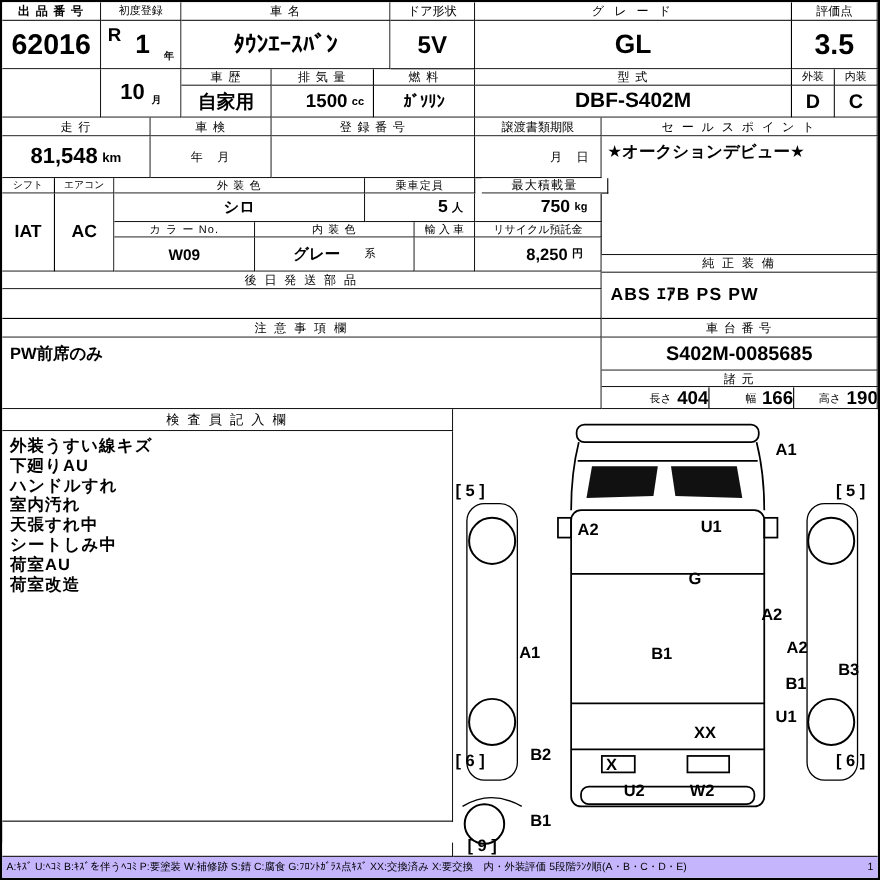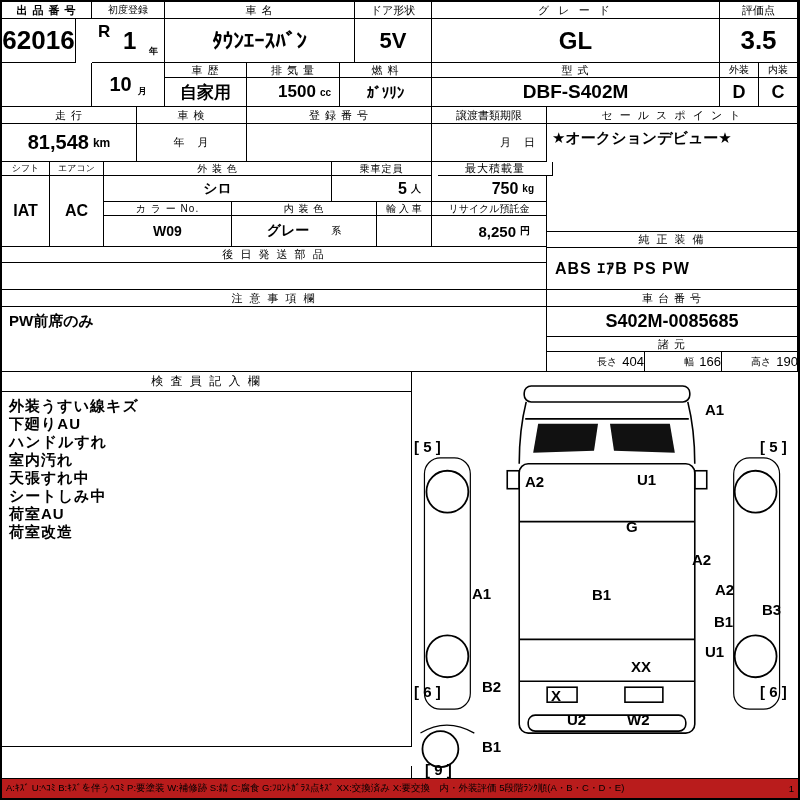--- a/index.html
+++ b/index.html
@@ -10,34 +10,34 @@
   .val { display:flex; align-items:center; justify-content:center; font-weight:bold; white-space:nowrap; }
   .val.left { justify-content:flex-start; }
   .val.right { justify-content:flex-end; }
   .val.top { align-items:flex-start; }
   .unit { font-weight:bold; margin-left:4px; }
   .notes-list { position:absolute; left:0; top:0; right:0; padding:5px 7px; }
   .note-line { font-size:15px; font-weight:bold; line-height:18px; letter-spacing:1px; }
   .diagram { position:absolute; border-bottom:1px solid #000; background:#fff; overflow:hidden; }
   .car-svg { position:absolute; left:0; top:0; width:100%; height:100%; }
   .dcode { position:absolute; font-size:15px; font-weight:bold; line-height:17px; white-space:nowrap; }
-  .legend-bar { position:absolute; display:flex; align-items:center; justify-content:space-between; font-size:9.5px; padding:0 4px; white-space:nowrap; overflow:hidden; background:#b91c1c; }
+  .legend-bar { position:absolute; display:flex; align-items:center; justify-content:space-between; font-size:9.5px; padding:0 4px; white-space:nowrap; overflow:hidden; background:#c4b5fd; }
   .spec-groups { display:flex; width:100%; height:100%; }
   .spec-g { display:flex; align-items:center; justify-content:flex-end; gap:5px; height:100%; border-left:1px solid #000; flex:0 0 auto; }
   .spec-g:first-child { border-left:none; }
   .spec-lab { font-size:10px; }
-  .spec-num { font-size:13px; font-weight:normal; }
+  .spec-num { font-size:17px; font-weight:bold; }
 </style>
 </head>
 <body>
 
 <div class="sheet">
 
   <div class="cell hdr" style="left:0;top:0;width:90px;height:17px;font-weight:bold;">出 品 番 号</div>
-  <div class="cell val" style="left:0;top:17px;width:74px;height:44px;font-size:26px;text-align:right;">62016</div>
+  <div class="cell val" style="left:0;top:17px;width:90px;height:44px;font-size:26px;text-align:right;">62016</div>
   <div class="cell" style="left:0;top:61px;width:90px;height:44px;"></div>
 
   <div class="cell hdr" style="left:90px;top:0;width:73px;height:17px;font-size:10px;letter-spacing:0;">初度登録</div>
   <div class="cell val" style="left:90px;top:17px;width:73px;height:44px;justify-content:space-between;padding:0 6px;">
     <span style="font-size:17px;align-self:flex-start;padding-top:3px;">R</span>
     <span style="font-size:24px;">1</span>
     <span style="font-size:9px;align-self:flex-end;padding-bottom:4px;">年</span>
   </div>
   <div class="cell val" style="left:90px;top:61px;width:73px;height:44px;gap:6px;">
     <span style="font-size:20px;">10</span>

